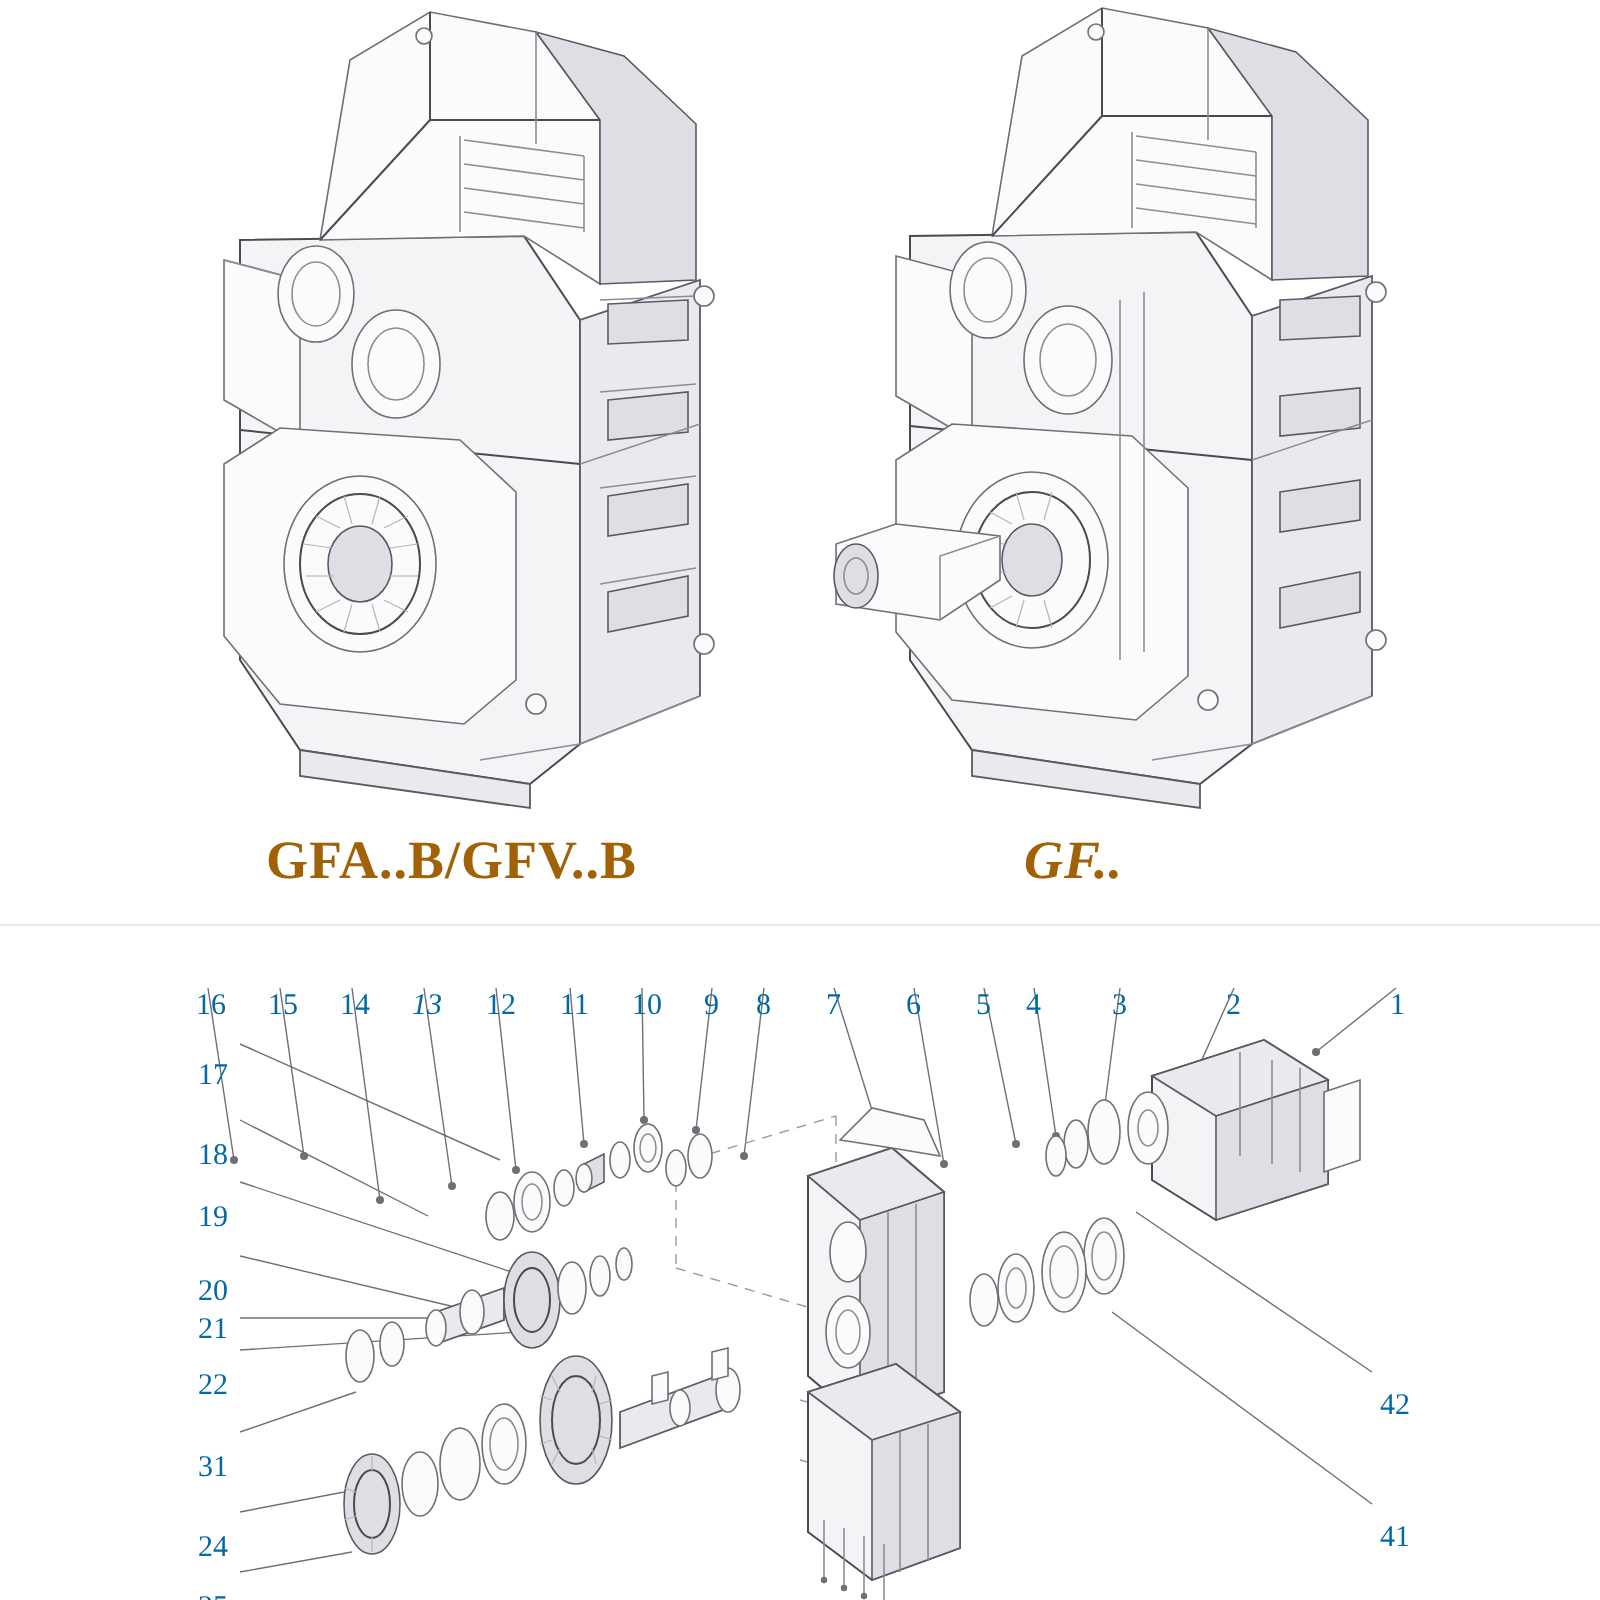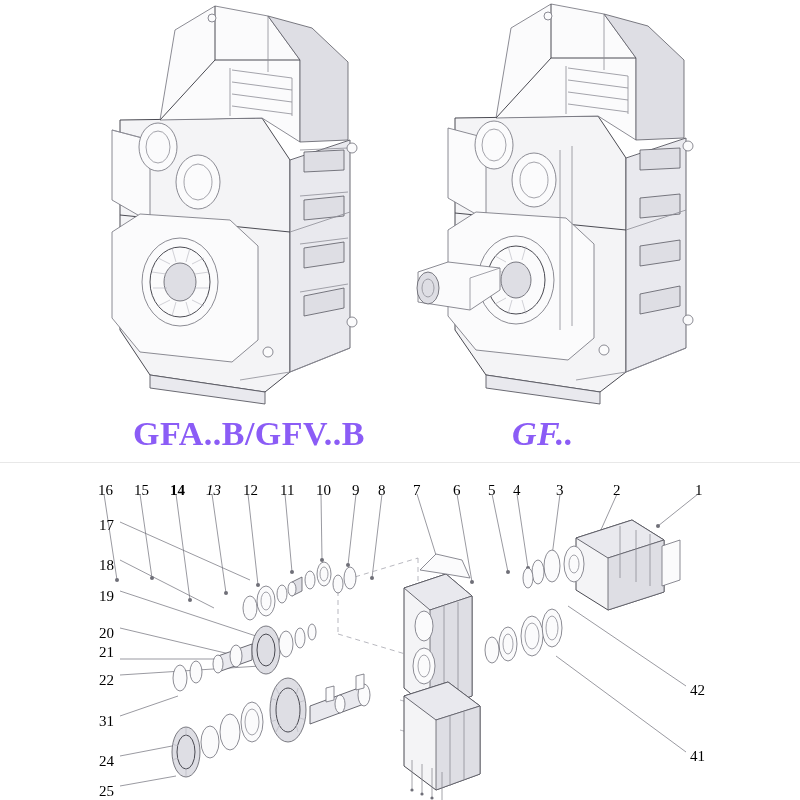--- a/index.html
+++ b/index.html
@@ -26,42 +26,43 @@
     position: absolute;
     left: 0;
     top: 0;
     width: 800px;
     height: 405px;
   }
   .caption {
     position: absolute;
     font-family: "Liberation Serif", serif;
     font-weight: bold;
-    font-size: 34px;
+    font-size: 27px;
     letter-spacing: 0.5px;
-    color: #8b5cf6;
+    color: #a16207;
     white-space: nowrap;
   }
   .caption-left  { left: 133px; top: 415px; }
   .caption-right { left: 512px; top: 415px; font-style: italic; }
 
   
   .exploded-area {
     position: absolute;
     left: 0;
     top: 460px;
     width: 800px;
     height: 340px;
   }
   .callout {
     position: absolute;
     font-family: "Liberation Serif", serif;
     font-size: 15px;
-    color: #000000;
+    color: #0369a1;
     white-space: nowrap;
+    margin-top: 13px;
   }
   .divider-line {
     position: absolute;
     left: 0;
     top: 462px;
     width: 800px;
     height: 1px;
     background: #e8e8e8;
   }
   svg { display: block; }
@@ -393,21 +394,21 @@
           <circle class="dot" cx="412" cy="330" r="1.6"></circle>
           <circle class="dot" cx="422" cy="334" r="1.6"></circle>
           <circle class="dot" cx="432" cy="338" r="1.6"></circle>
         </g>
       </g>
     </svg>
 
     <div>
       <div class="callout" style="left:98px;  top:22px;">16</div>
       <div class="callout" style="left:134px; top:22px;">15</div>
-      <div class="callout" style="left:170px; top:22px;font-weight:bold;">14</div>
+      <div class="callout" style="left:170px; top:22px;">14</div>
       <div class="callout" style="left:206px; top:22px;font-style:italic;">13</div>
       <div class="callout" style="left:243px; top:22px;font-family:Liberation Serif, serif;">12</div>
       <div class="callout" style="left:280px; top:22px;">11</div>
       <div class="callout" style="left:316px; top:22px;">10</div>
       <div class="callout" style="left:352px; top:22px;">9</div>
       <div class="callout" style="left:378px; top:22px;">8</div>
       <div class="callout" style="left:413px; top:22px;">7</div>
       <div class="callout" style="left:453px; top:22px;">6</div>
       <div class="callout" style="left:488px; top:22px;">5</div>
       <div class="callout" style="left:513px; top:22px;">4</div>

